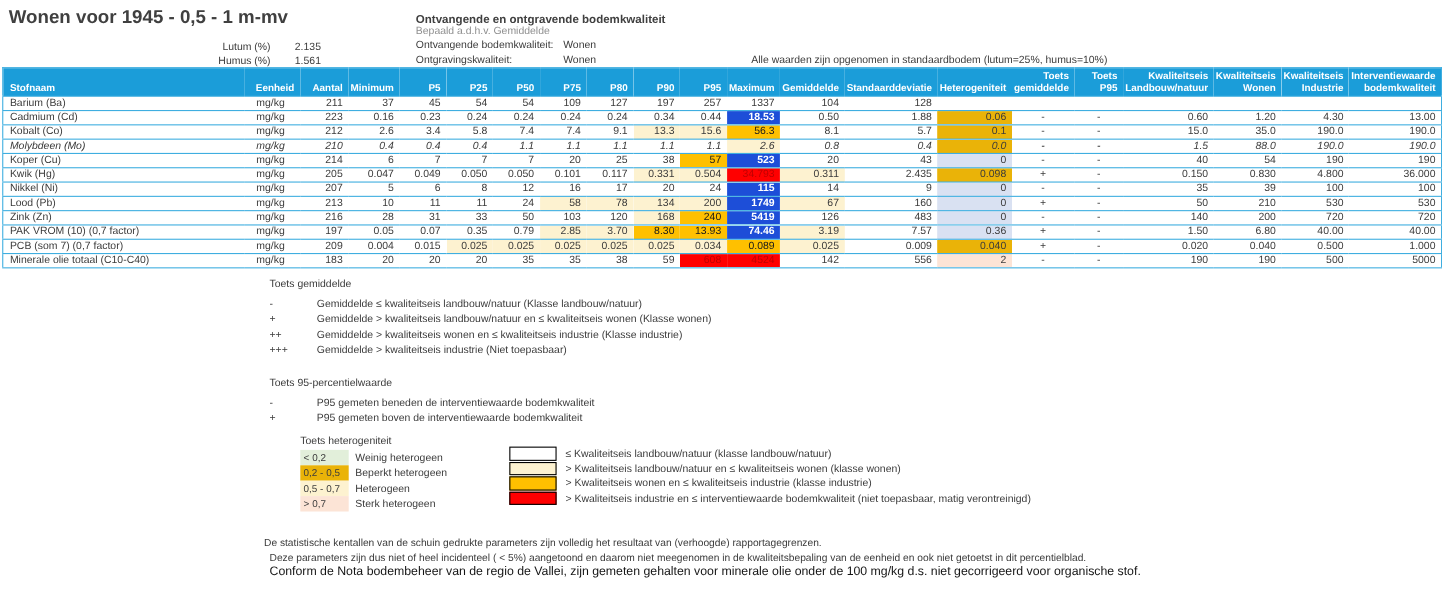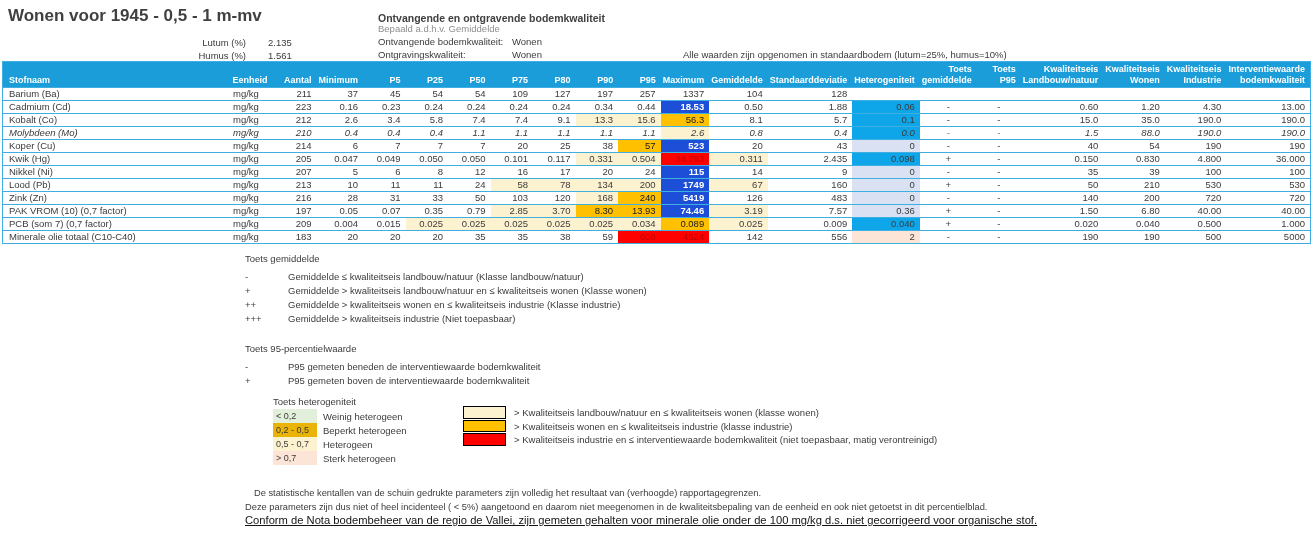--- a/index.html
+++ b/index.html
@@ -28,21 +28,21 @@
     border-bottom:1px solid #3FAEE0;text-align:right;white-space:nowrap;
   }
   td:first-child{text-align:left;padding-left:6px;}
   td.unit{text-align:center;}
   td.sym{text-align:center;padding:0;}
   tr.it td{font-style:italic;}
   .bg-c{background:#FDF2D0;}
   .bg-o{background:#FFC000;color:#1a1a1a;}
   .bg-r{background:#FF0000;color:#C00000;}
   .bg-p{background:#1d4ed8;color:#ffffff;font-weight:bold;}
-  .bg-g{background:#0ea5e9;}
+  .bg-g{background:#eab308;}
   .bg-l{background:#D9E1F2;}
   .bg-s{background:#FCE4D6;}
 
   
   .leg-title{font-size:9.5px;color:#3b3b3b;margin-bottom:5px;white-space:nowrap;}
   .leg-row{display:flex;align-items:center;height:14px;font-size:9.5px;white-space:nowrap;}
   .leg-sym{display:inline-block;width:43px;flex:0 0 43px;}
   .het-cell{display:inline-block;width:44px;flex:0 0 44px;height:14px;line-height:14px;
             font-size:9px;padding-left:3px;box-sizing:border-box;}
   .het-text{margin-left:6px;}
@@ -456,29 +456,33 @@
       <div class="leg-row">
         <span class="het-cell" style="background: rgb(252, 228, 214);">&gt; 0,7</span>
         <span class="het-text">Sterk heterogeen</span>
       </div>
     </div>
 </div>
 
 <div class="abs" style="left:463px;top:406px;">
   <div>
       <div class="cls-row">
+        <span class="cls-box" style="background: rgb(255, 255, 255);"></span>
+        <span class="cls-text">≤ Kwaliteitseis landbouw/natuur (klasse landbouw/natuur)</span>
+      </div>
+      <div class="cls-row">
         <span class="cls-box" style="background: rgb(253, 242, 208);"></span>
         <span class="cls-text">&gt; Kwaliteitseis landbouw/natuur en ≤ kwaliteitseis wonen (klasse wonen)</span>
       </div>
       <div class="cls-row">
         <span class="cls-box" style="background: rgb(255, 192, 0);"></span>
         <span class="cls-text">&gt; Kwaliteitseis wonen en ≤ kwaliteitseis industrie (klasse industrie)</span>
       </div>
       <div class="cls-row">
         <span class="cls-box" style="background: rgb(255, 0, 0);"></span>
         <span class="cls-text">&gt; Kwaliteitseis industrie en ≤ interventiewaarde bodemkwaliteit (niet toepasbaar, matig verontreinigd)</span>
       </div>
     </div>
 </div>
 
-<div class="abs note" style="left:254px;top:488px;">De statistische kentallen van de schuin gedrukte parameters zijn volledig het resultaat van (verhoogde) rapportagegrenzen.</div>
+<div class="abs note" style="left:240px;top:488px;">De statistische kentallen van de schuin gedrukte parameters zijn volledig het resultaat van (verhoogde) rapportagegrenzen.</div>
 <div class="abs note" style="left:245px;top:502px;">Deze parameters zijn dus niet of heel incidenteel ( &lt; 5%) aangetoond en daarom niet meegenomen in de kwaliteitsbepaling van de eenheid en ook niet getoetst in dit percentielblad.</div>
-<div class="abs note-big" style="left:245px;top:514px;text-decoration:underline;">Conform de Nota bodembeheer van de regio de Vallei, zijn gemeten gehalten voor minerale olie onder de 100 mg/kg d.s. niet gecorrigeerd voor organische stof.</div>
+<div class="abs note-big" style="left:245px;top:514px;">Conform de Nota bodembeheer van de regio de Vallei, zijn gemeten gehalten voor minerale olie onder de 100 mg/kg d.s. niet gecorrigeerd voor organische stof.</div>
 
 </body></html>

